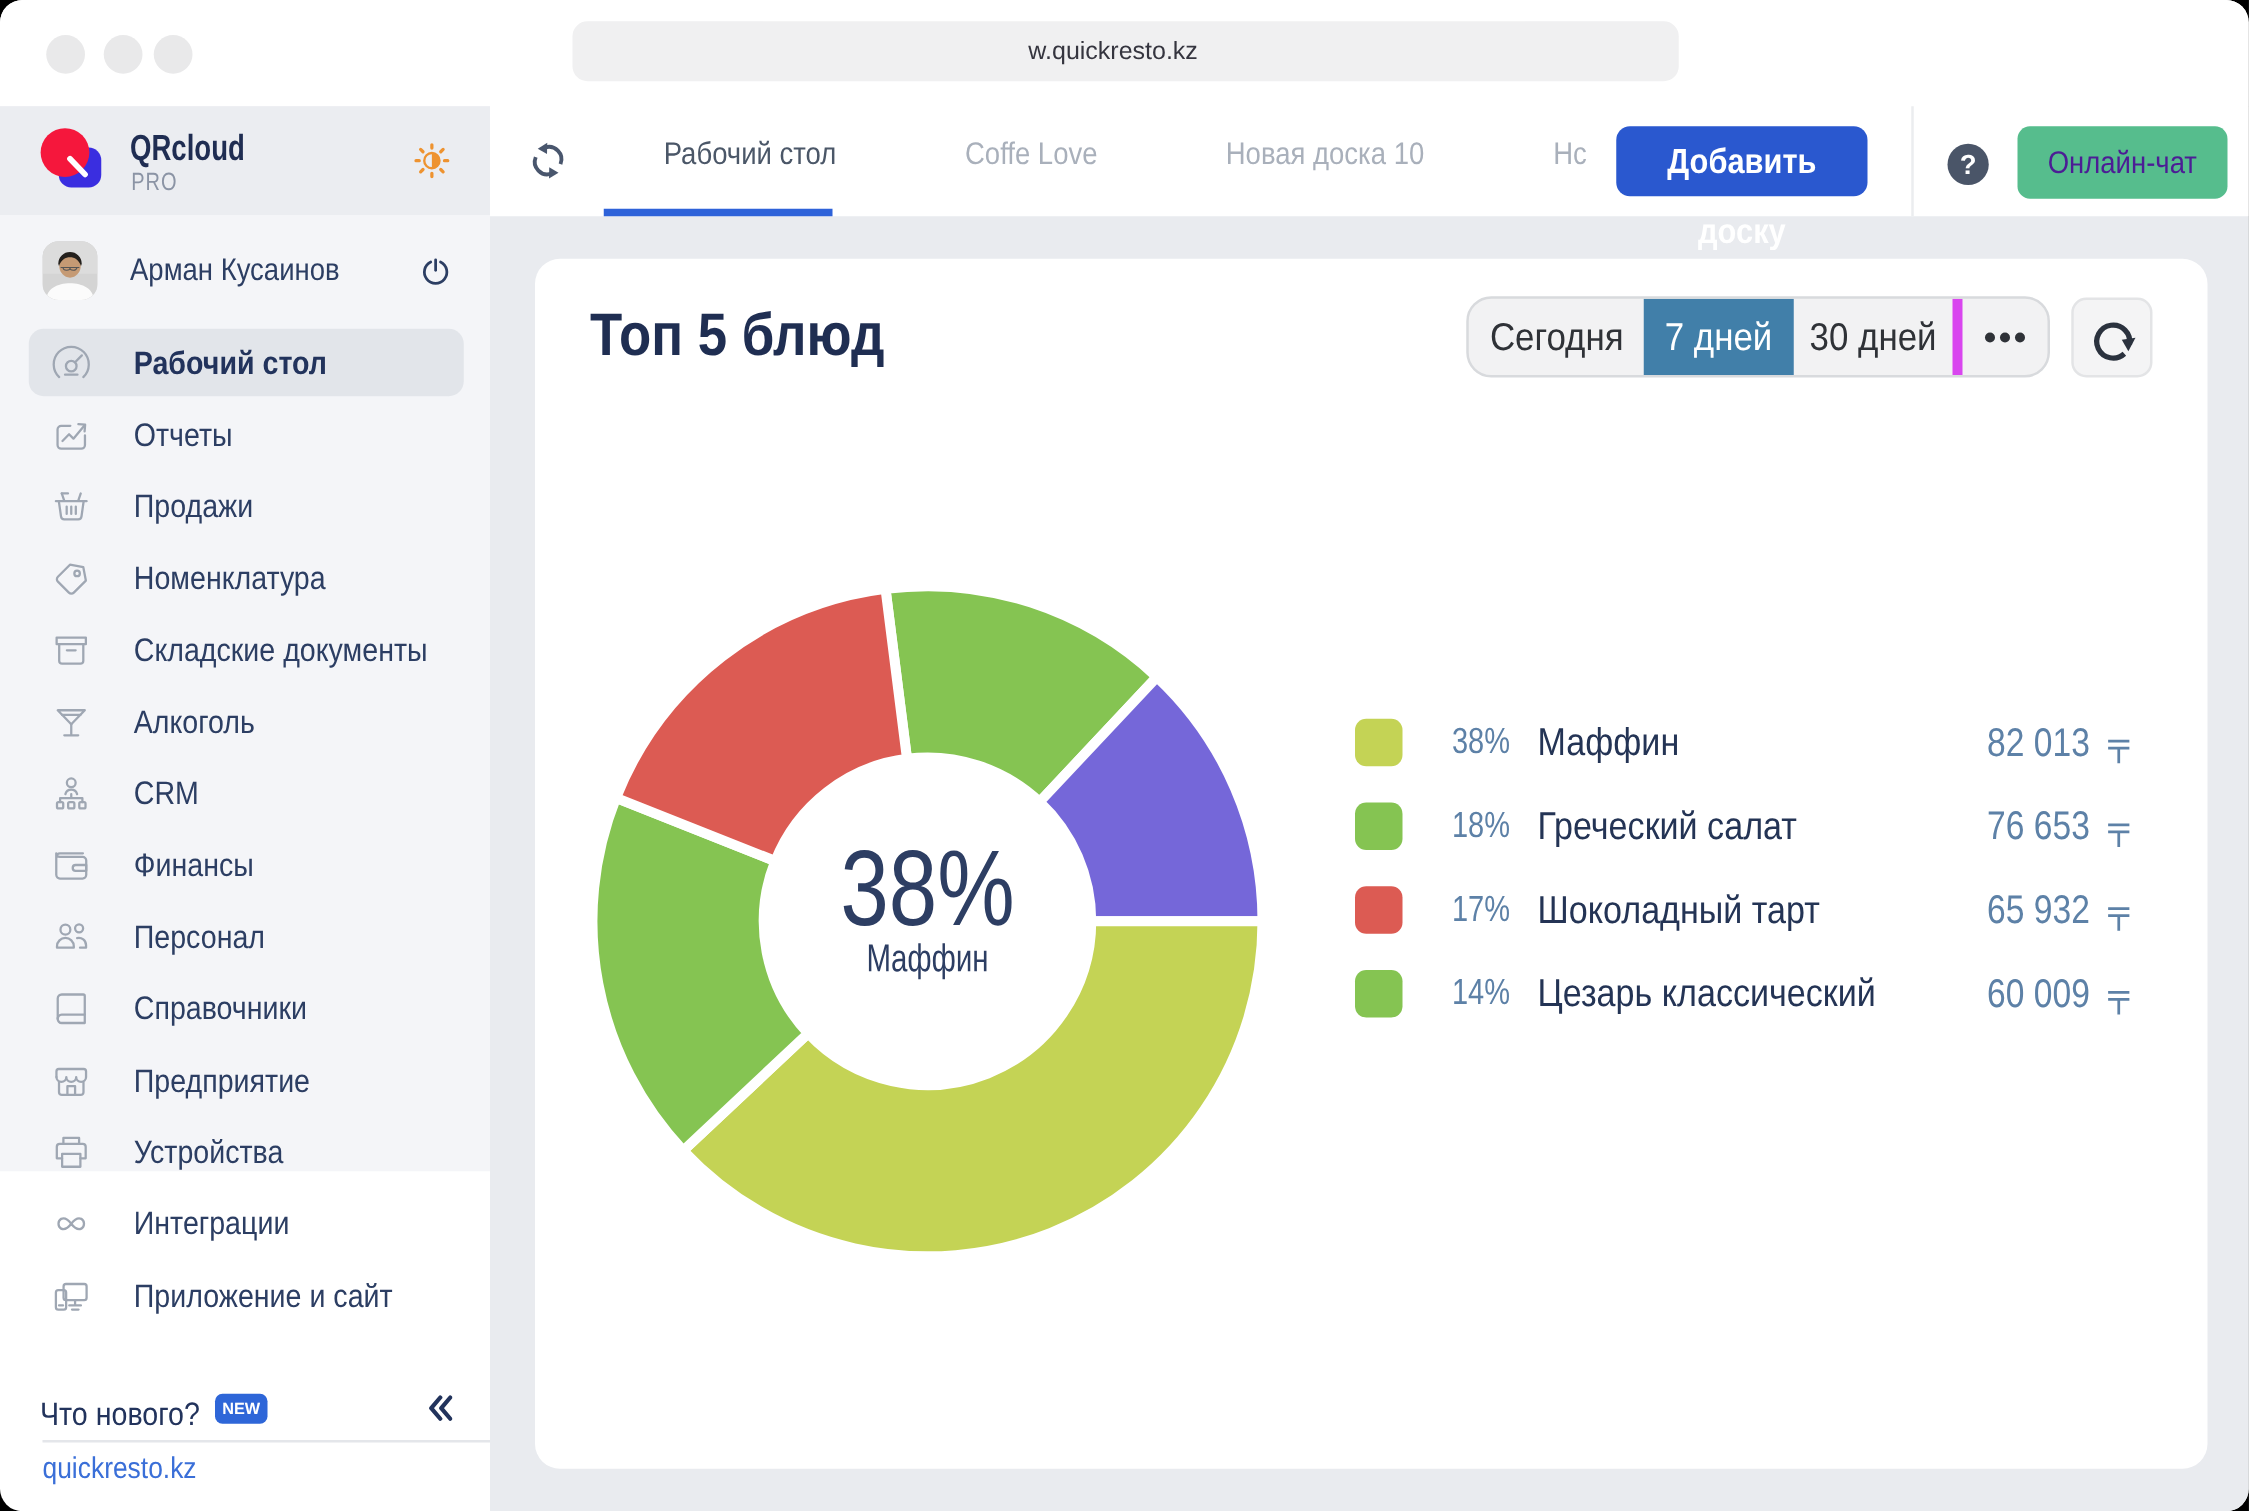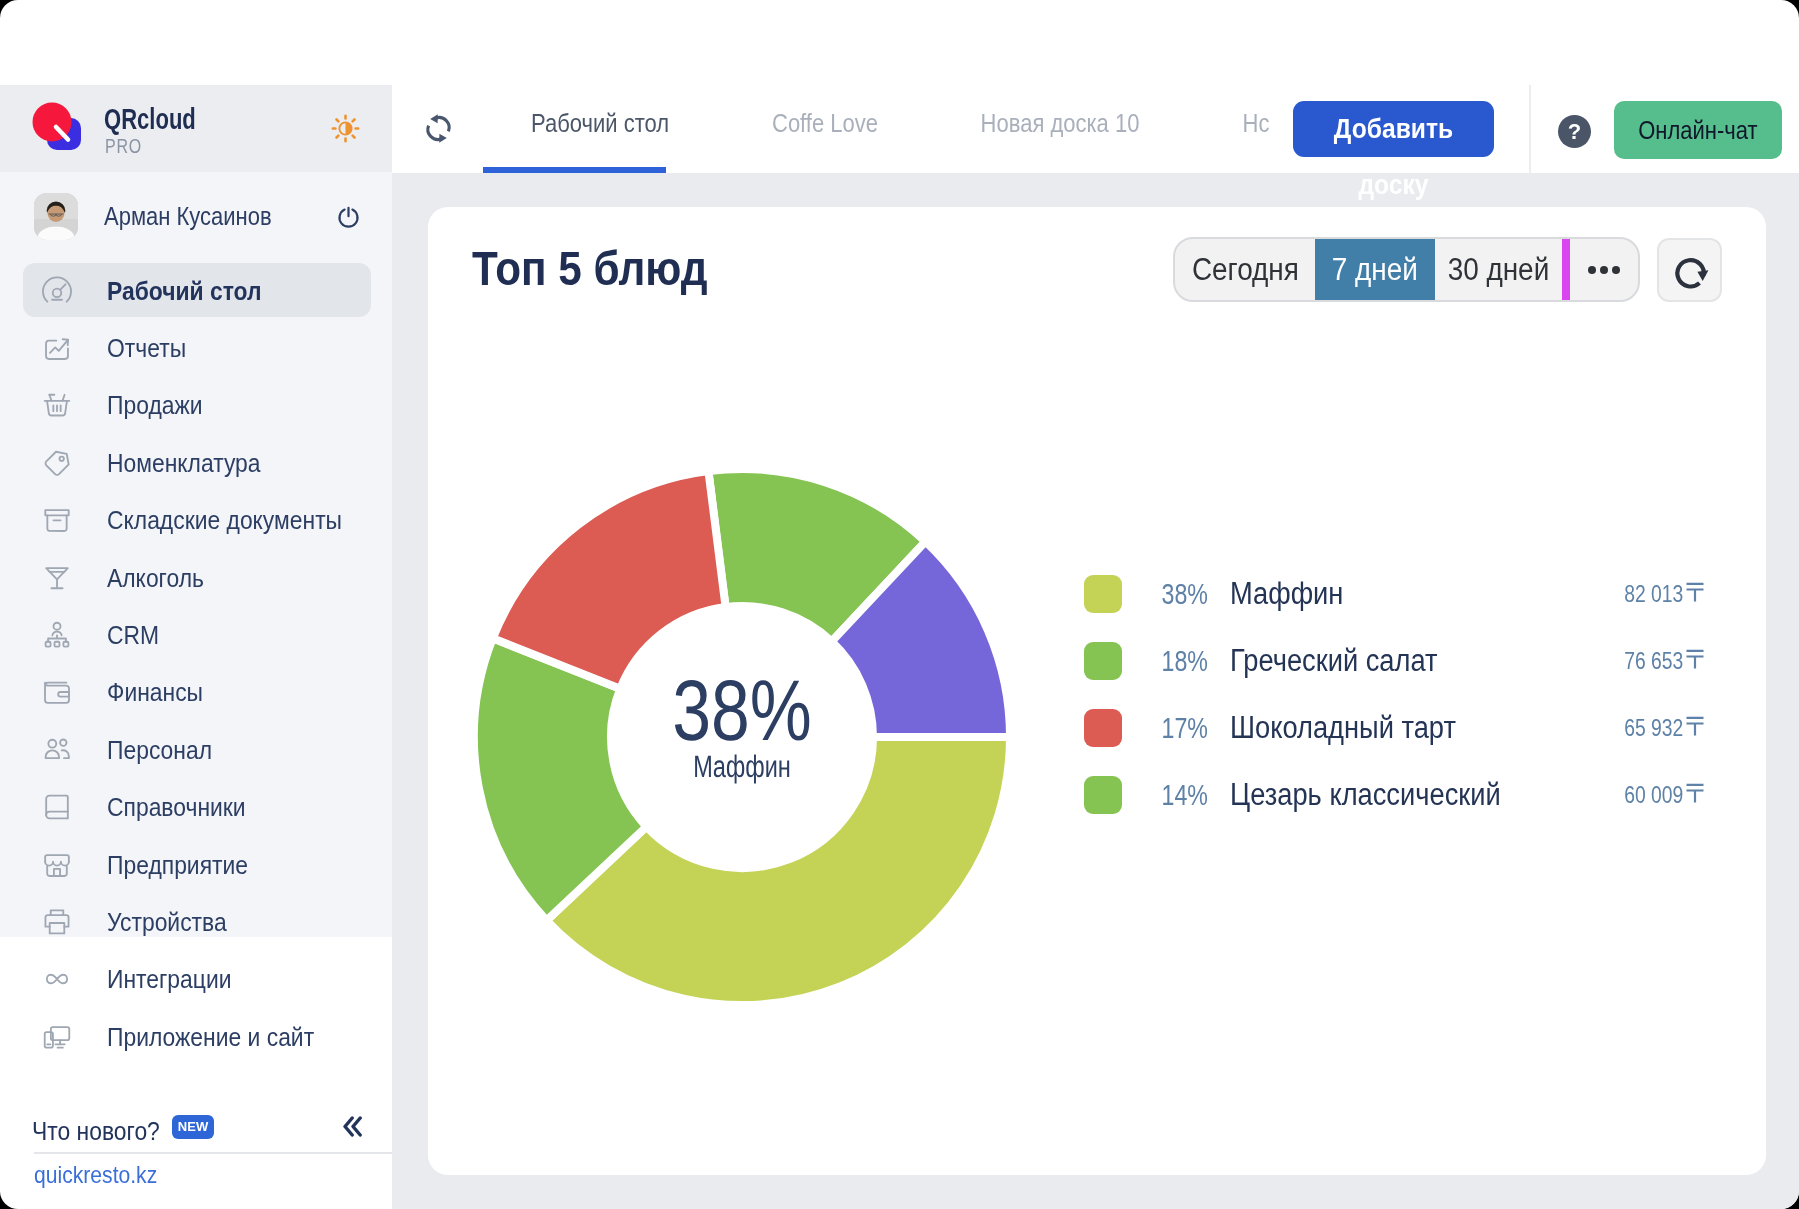--- a/index.html
+++ b/index.html
@@ -37,30 +37,36 @@
 .bgroup{left:745px;top:30px;height:65px;border:2px solid #d8dadd;border-radius:20px;background:#f2f2f3;overflow:hidden;display:flex}
 .bseg{height:100%;font-size:31px;color:#2f3237;display:flex;align-items:center;justify-content:center}
 .bseg span{display:inline-block;transform:scaleX(.9)}
 .dot3{width:8px;height:8px;border-radius:50%;background:#2f3237;display:block}
 .bact{background:#417fa9;color:#fff}
 .refbtn{left:1229px;top:31px;width:65px;height:64px;border:2px solid #e3e4e6;border-radius:12px;background:#f4f4f5}
 .lrow{left:656px;height:38px}
 .lsq{position:absolute;left:0;top:0;width:38px;height:38px;border-radius:9px}
 .lpc{position:absolute;left:4px;top:50%;transform:translateY(-50%) scaleX(.8);transform-origin:right center;width:120px;text-align:right;font-size:29px;color:#5d81a7}
 .lnm{position:absolute;left:146px;top:50%;transform:translateY(-50%) scaleX(.88);transform-origin:left center;font-size:31px;color:#243455;white-space:nowrap}
-.lam{position:absolute;right:0;top:50%;transform:translateY(-50%);font-size:23px;color:#5d81a7;display:flex;align-items:flex-start;gap:2px}
+.lam{position:absolute;right:0;top:50%;transform:translateY(-50%);font-size:32px;color:#5d81a7;display:flex;align-items:flex-end;gap:13px}
 .lam b{font-weight:normal;display:inline-block;transform:scaleX(.84);transform-origin:right center}
 .btn-add{left:1293px;top:101px;width:201px;height:56px;border-radius:11px;background:#2a58cf;color:#fff;font-size:28px;font-weight:bold;text-align:center;line-height:56px}
 .btn-add span,.btn-chat span{display:inline-block;transform:scaleX(.88)}
 .vsep{left:1529px;top:85px;width:2px;height:88px;background:#ebedef}
 .qm{left:1558px;top:115px;width:33px;height:33px;border-radius:50%;background:#4a5568;color:#fff;font-size:22px;font-weight:bold;text-align:center;line-height:33px}
-.btn-chat{left:1614px;top:101px;width:168px;height:58px;border-radius:10px;background:#56bd8d;color:#0f172a;font-size:25px;text-align:center;line-height:58px}
+.btn-chat{left:1614px;top:101px;width:168px;height:58px;border-radius:10px;background:#56bd8d;color:#4c1d95;font-size:25px;text-align:center;line-height:58px}
 </style></head>
 <body>
 <div class="win">
+<div class="abs bbar">
+ <div class="abs dot" style="left:37px"></div>
+ <div class="abs dot" style="left:83px"></div>
+ <div class="abs dot" style="left:123px"></div>
+ <div class="abs url">w.quickresto.kz</div>
+</div>
 <div class="abs side">
  <div class="abs logoarea"></div>
  <svg class="abs" style="left:30px;top:15px" width="54" height="54" viewBox="0 0 54 54">
   <rect x="17" y="18" width="34" height="32" rx="10" fill="#3a2ee0"></rect>
   <circle cx="22" cy="22" r="19.5" fill="#f5173c"></circle>
   <path d="M26 27 L38 39.5" stroke="#fff" stroke-width="4.6" stroke-linecap="round"></path>
  </svg>
  <div class="abs qtxt">QRcloud</div>
  <div class="abs ptxt">PRO</div>
  <svg class="abs" style="left:331px;top:29px" width="29" height="29" viewBox="0 0 29 29">

